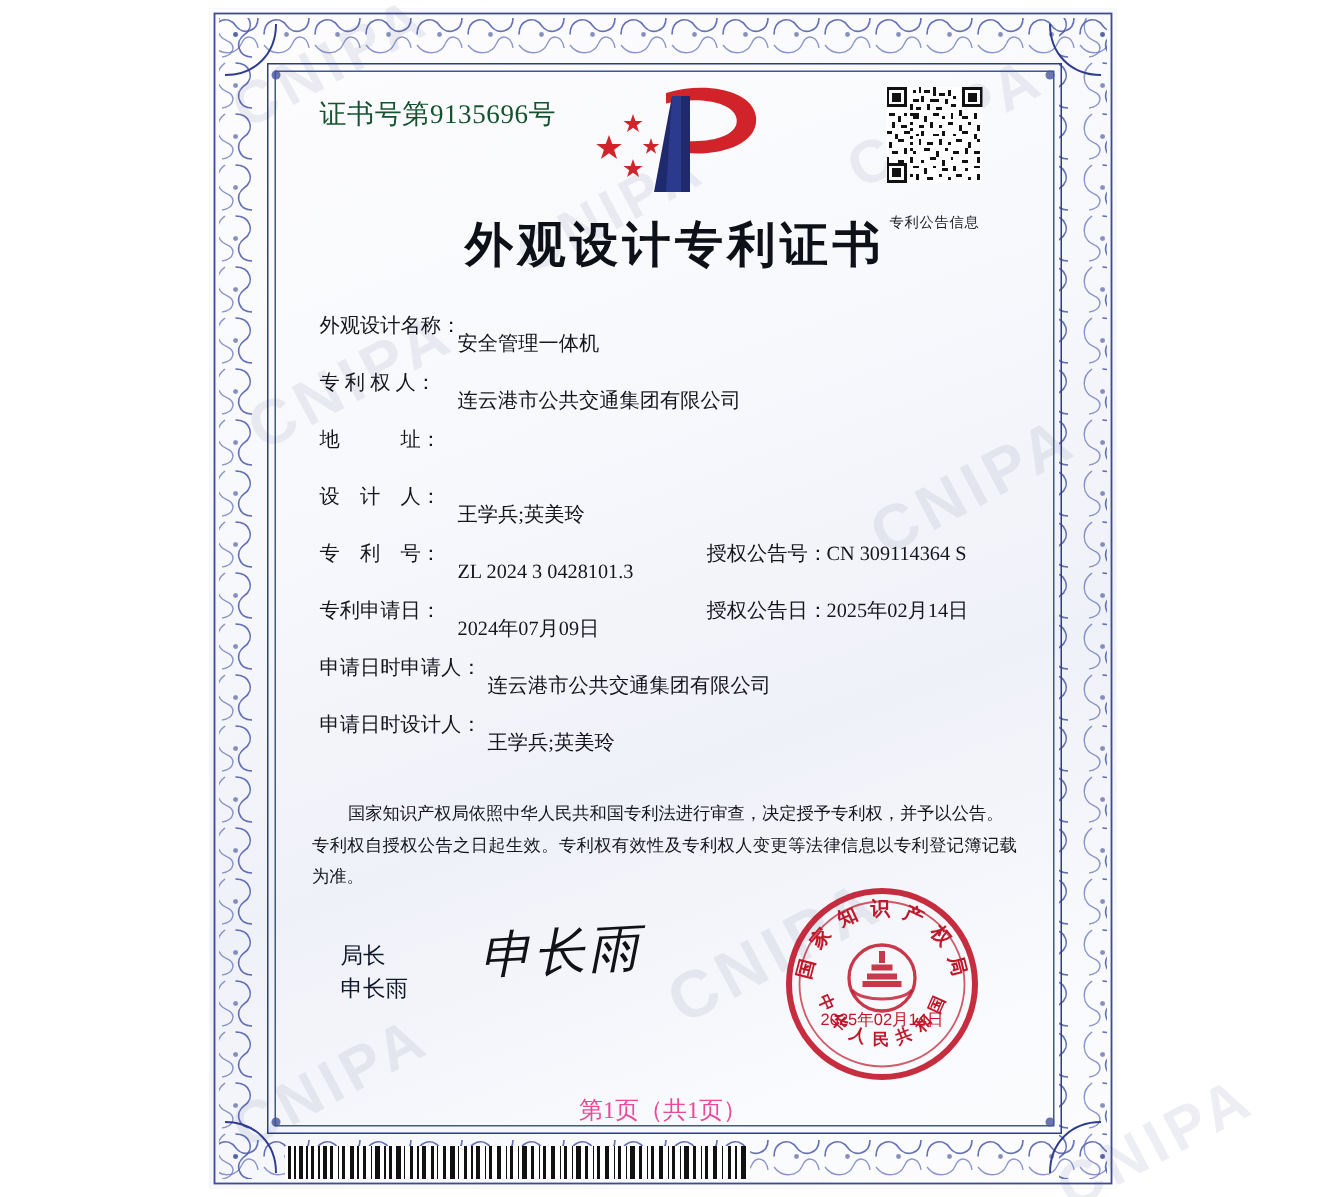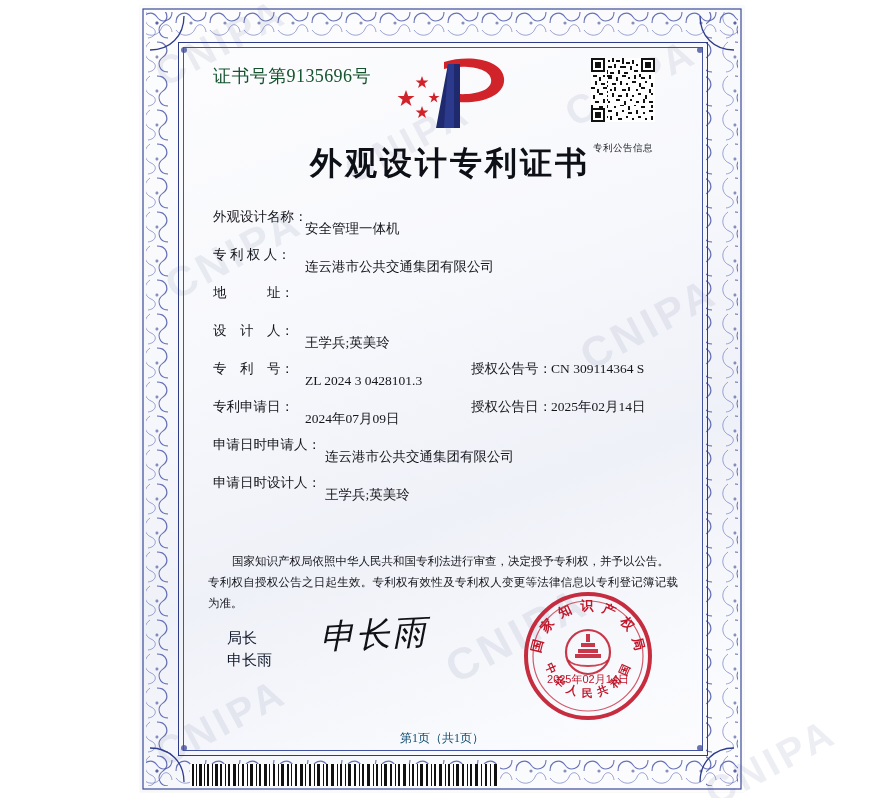--- a/index.html
+++ b/index.html
@@ -165,21 +165,21 @@
     left: 338px;
     top: 0;
     white-space: nowrap;
   }
   .frow.wide .fvalue { left: 92px; }
 
   
   .statement {
     position: absolute;
     left: 208px;
-    top: 551px;
+    top: 533px;
     width: 470px;
     font-size: 11.5px;
     line-height: 21px;
     color: #14161c;
     text-align: justify;
   }
   .statement p { margin: 0; }
   .statement p.indent { text-indent: 24px; }
 
   
@@ -222,22 +222,22 @@
     font-family: "Liberation Sans", sans-serif;
   }
 
   
   .page-no {
     position: absolute;
     left: 0;
     right: 0;
     top: 730px;
     text-align: center;
-    font-size: 12px;
-    color: #0c4a6e;
+    font-size: 16px;
+    color: #ec4899;
   }
   .barcode {
     position: absolute;
     left: 190px;
     top: 764px;
     width: 310px;
     height: 22px;
   }
 </style>
 </head>

